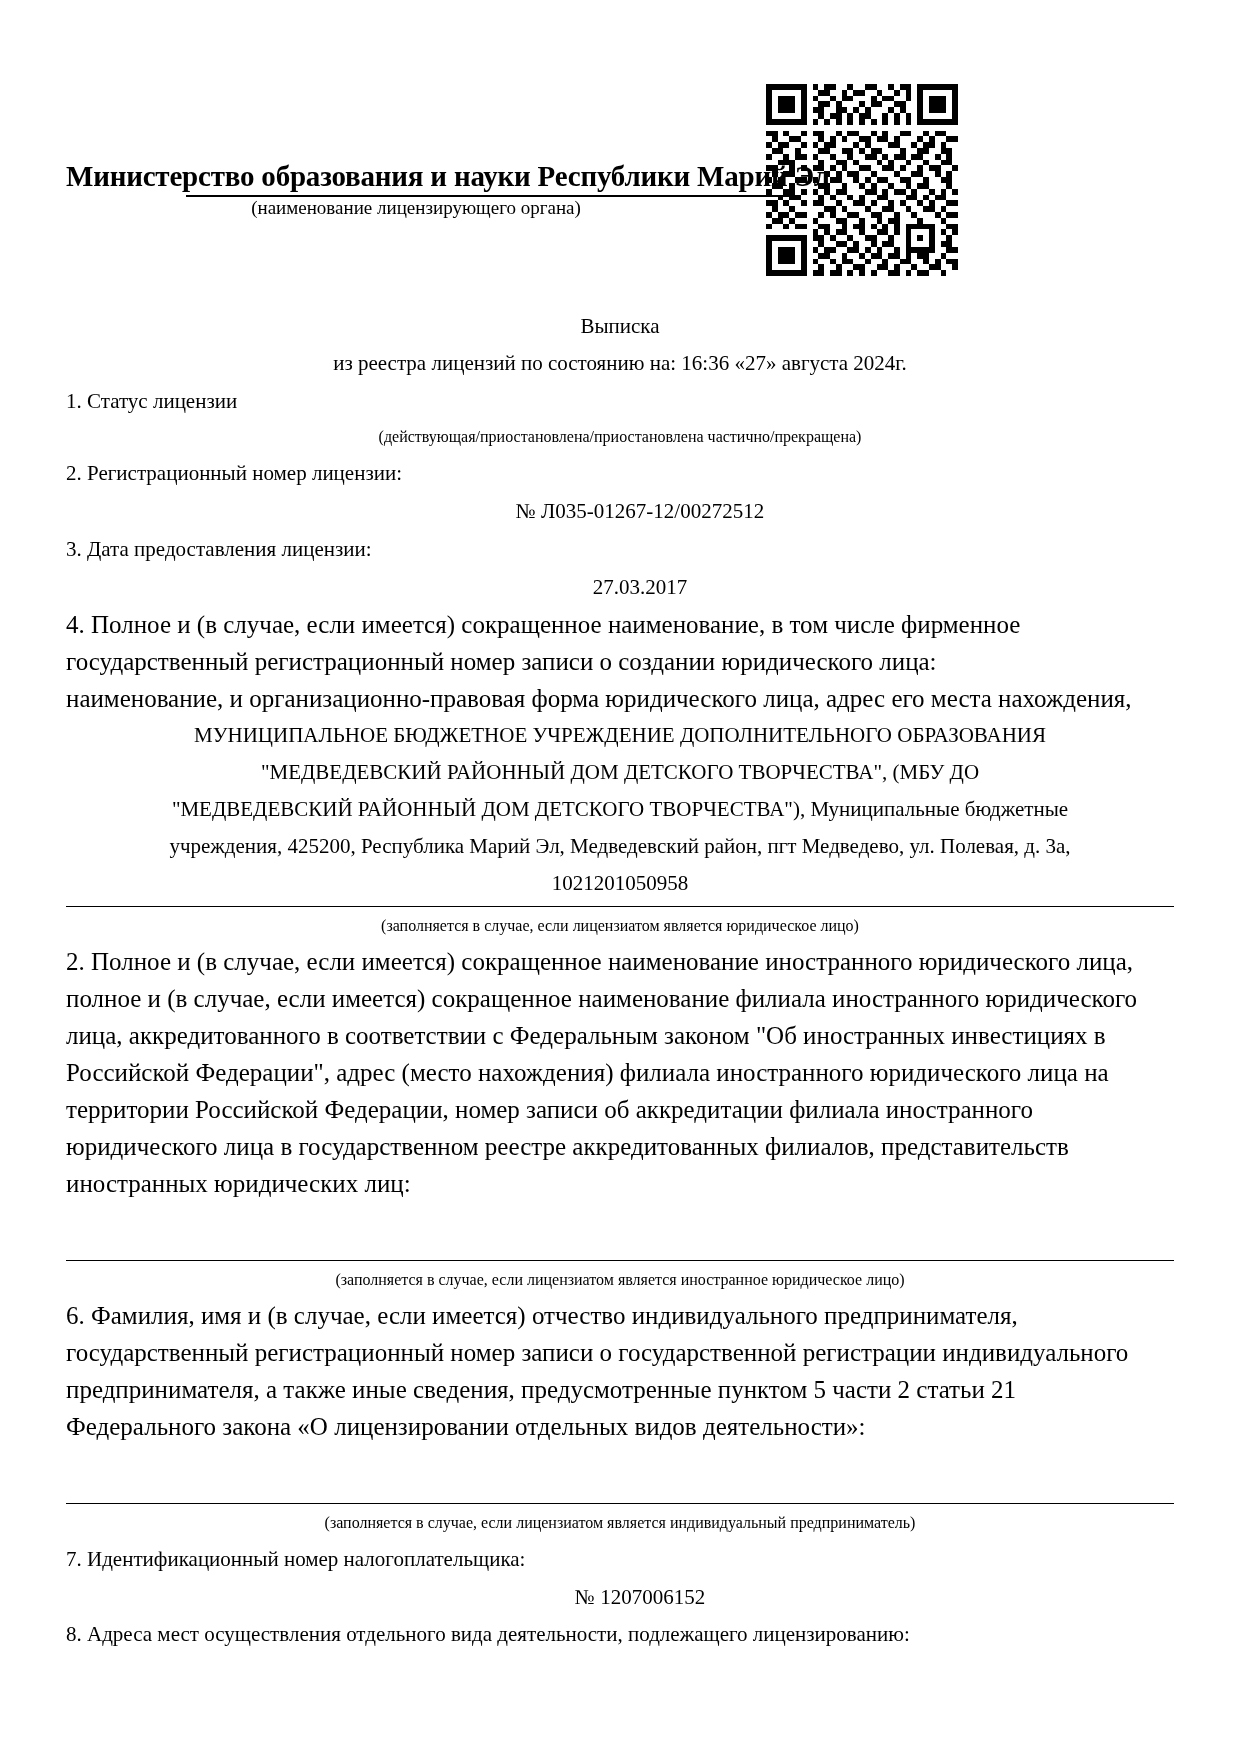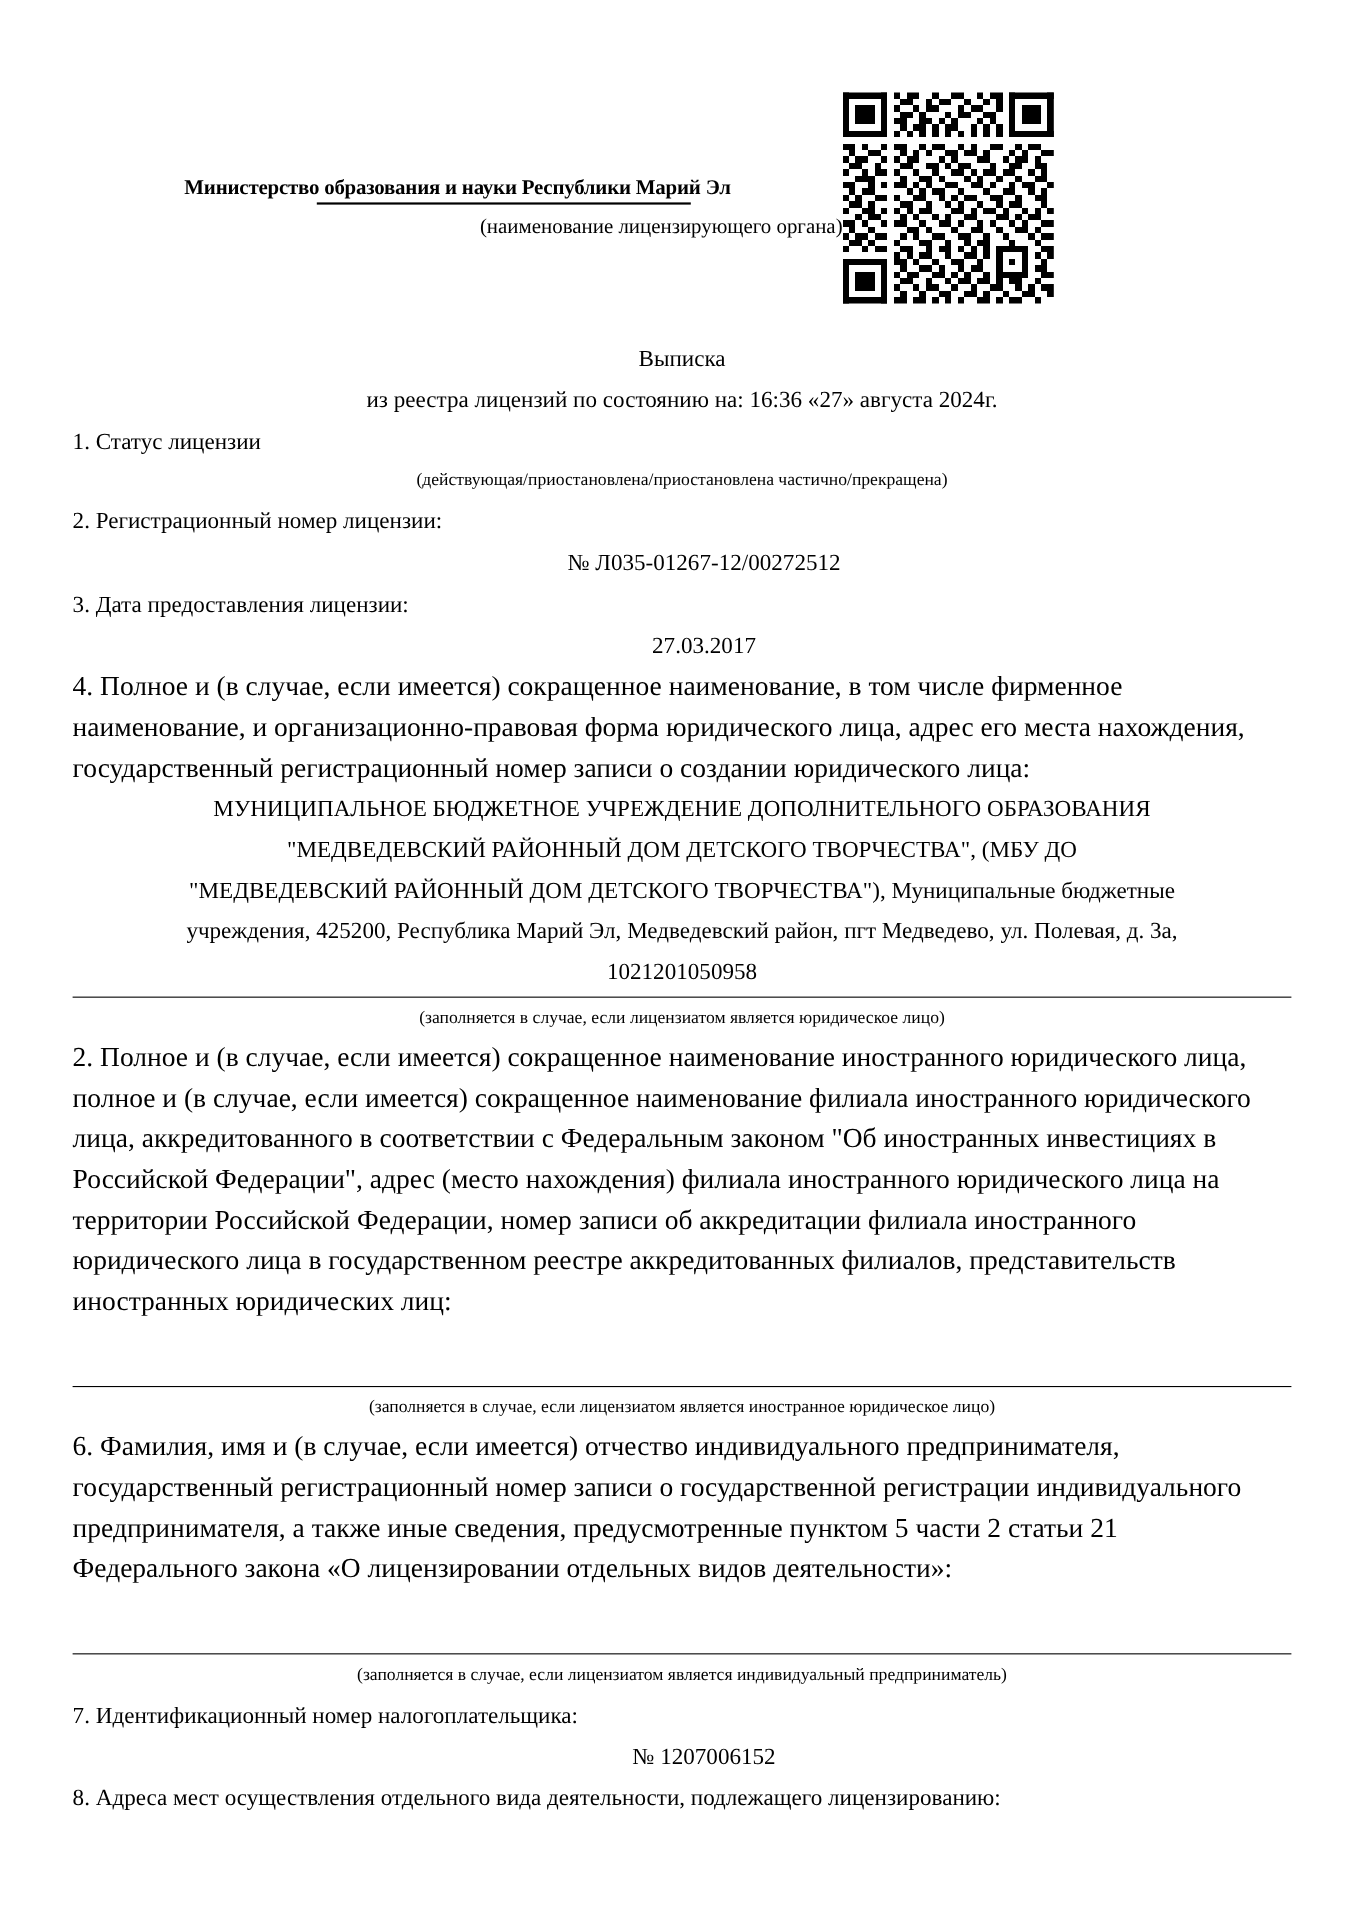--- a/index.html
+++ b/index.html
@@ -35,41 +35,40 @@
 
   
   .header-block {
     position: absolute;
     top: 160px;
     left: 66px;
     width: 700px;
     text-align: center;
   }
   .org-title {
-    font-size: 19px;
+    font-size: 29px;
     font-weight: bold;
     line-height: 1.15;
     white-space: nowrap;
     display: inline-block;
     position: relative;
     letter-spacing: -0.2px;
   }
   .org-underline {
     position: absolute;
     left: 120px;
     right: 36px;
     bottom: -4px;
     height: 2px;
     background: #000;
   }
   .org-caption {
-    margin-top: 14px;
+    margin-top: 4px;
     font-size: 19px;
     line-height: 1.2;
-    text-align: right;
   }
 
   
   .content {
     position: absolute;
     top: 308px;
     left: 66px;
     width: 1108px;
   }
   .center { text-align: center; }
@@ -477,22 +476,22 @@
       <span class="value">№ Л035-01267-12/00272512</span>
     </div>
 
     <div class="row">
       <span class="label">3. Дата предоставления лицензии:</span>
       <span class="value">27.03.2017</span>
     </div>
 
     <div class="para">
       <span class="last">4.  Полное  и  (в  случае,  если  имеется)  сокращенное  наименование,  в  том  числе  фирменное</span>
+      <span class="last">государственный регистрационный номер записи о создании юридического лица:</span>
       <span class="last">наименование,  и  организационно-правовая  форма  юридического  лица,  адрес  его  места  нахождения,</span>
-      <span class="last">государственный регистрационный номер записи о создании юридического лица:</span>
     </div>
 
     <div class="block-name">
       <span class="l">МУНИЦИПАЛЬНОЕ БЮДЖЕТНОЕ УЧРЕЖДЕНИЕ ДОПОЛНИТЕЛЬНОГО ОБРАЗОВАНИЯ</span>
       <span class="l">"МЕДВЕДЕВСКИЙ РАЙОННЫЙ ДОМ ДЕТСКОГО ТВОРЧЕСТВА", (МБУ ДО</span>
       <span class="l">"МЕДВЕДЕВСКИЙ РАЙОННЫЙ ДОМ ДЕТСКОГО ТВОРЧЕСТВА"), Муниципальные бюджетные</span>
       <span class="l">учреждения, 425200, Республика Марий Эл, Медведевский район, пгт Медведево, ул. Полевая, д. 3а,</span>
       <span class="l">1021201050958</span>
     </div>
     <div class="rule"></div>

